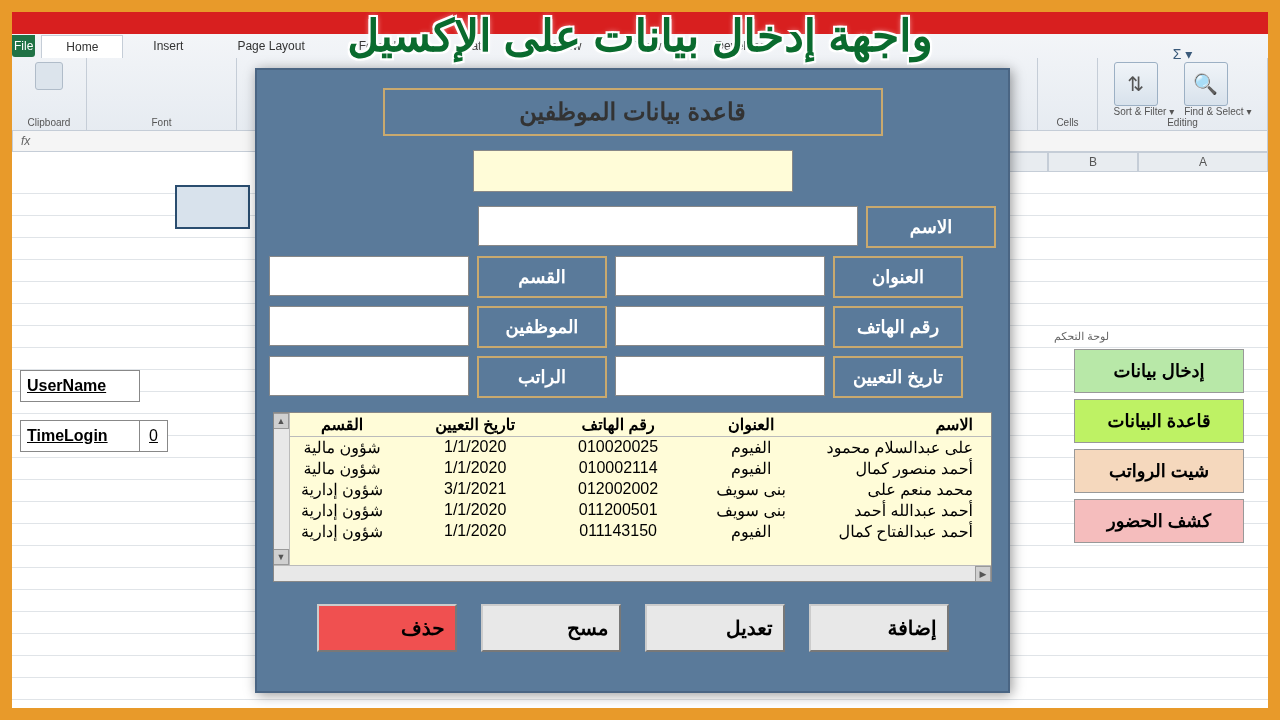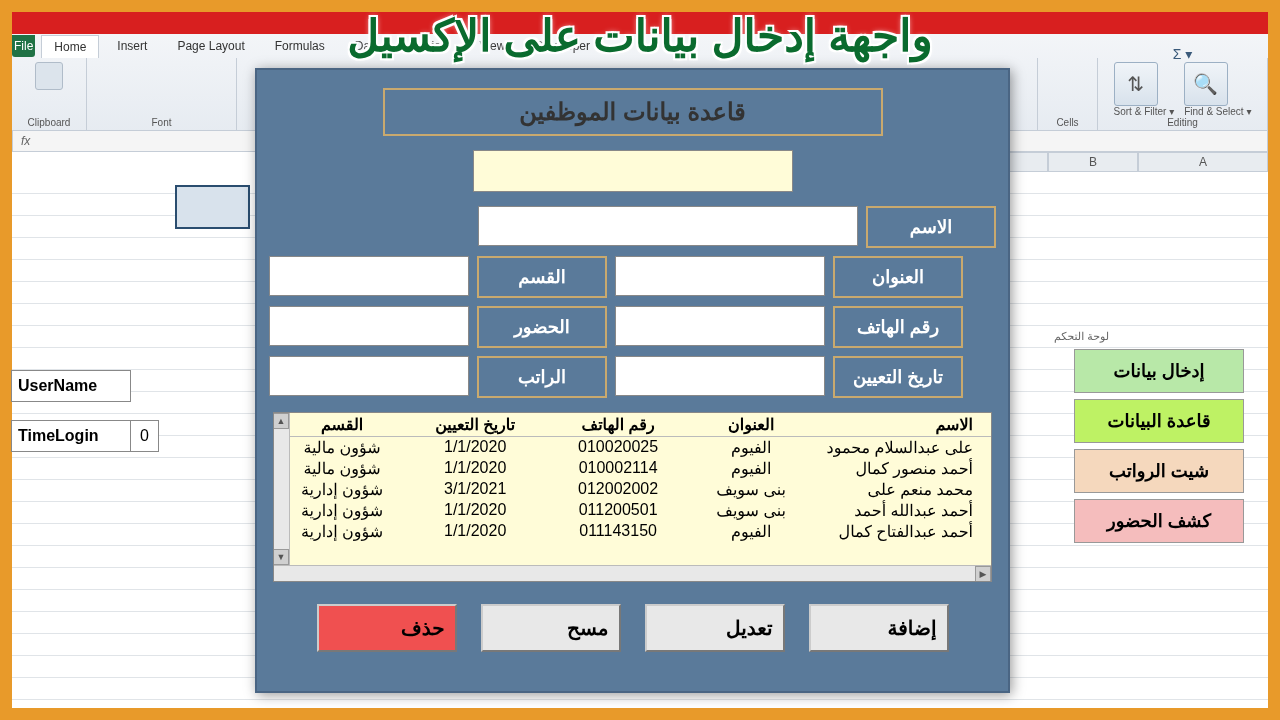--- a/index.html
+++ b/index.html
@@ -2,21 +2,21 @@
 <html><head>
 <meta charset="utf-8">
 <style>
 * { box-sizing: border-box; margin: 0; padding: 0; }
 body { width: 1280px; height: 720px; overflow: hidden; font-family: Tahoma, Arial, sans-serif; background: #fff; position: relative; }
 .frame-border { position: absolute; inset: 0; border: 12px solid #e89a2a; }
 .red-bar { position: absolute; top: 12px; left: 12px; right: 12px; height: 22px; background: #d81f1f; }
 .ribbon-bg { position: absolute; top: 34px; left: 12px; right: 12px; height: 100px; background: linear-gradient(#f3f5f8, #e6ebf1); border-bottom: 1px solid #c5cdd7; }
 .tab-row { position: absolute; top: 34px; left: 12px; right: 12px; height: 24px; display: flex; gap: 6px; padding-left: 0; font-size: 12px; align-items: center; }
 .file-tab { background: #207245; color: #fff; padding: 4px 2px; border-radius: 0 0 3px 3px; }
-.tab { padding: 4px 12px; color: #333; cursor: pointer; }
+.tab { padding: 4px 24px; color: #333; cursor: pointer; }
 .tab.active { background: #fff; border: 1px solid #c5cdd7; border-bottom: none; }
 .ribbon-content { position: absolute; top: 58px; left: 12px; right: 12px; height: 72px; display: flex; font-size: 10px; color: #555; }
 .ribbon-group { border-right: 1px solid #c5cdd7; padding: 2px 8px; display: flex; flex-direction: column; justify-content: flex-end; align-items: center; height: 100%; }
 .ribbon-group .gname { margin-top: auto; }
 .ribbon-icon { width: 28px; height: 28px; background: #dce4ec; border: 1px solid #b0bcc9; border-radius: 3px; margin: 2px; }
 .ribbon-row { display: flex; gap: 4px; }
 .formula-bar { position: absolute; top: 130px; left: 12px; right: 12px; height: 22px; background: #f5f5f5; border: 1px solid #c5cdd7; display: flex; align-items: center; padding: 0 8px; font-size: 12px; }
 .fx { font-style: italic; color: #666; }
 .sheet-area { position: absolute; top: 152px; left: 12px; right: 12px; bottom: 12px; background: #fff; }
 .col-headers { position: absolute; top: 0; right: 0; height: 20px; display: flex; background: #e8ecf0; }
@@ -27,21 +27,21 @@
 .overlay-title { position: absolute; top: 10px; left: 50%; transform: translateX(-50%); font-size: 44px; font-weight: 900; color: #0a6b2e; text-shadow: -2px -2px 0 #fff, 2px -2px 0 #fff, -2px 2px 0 #fff, 2px 2px 0 #fff, 0 0 6px #fff; z-index: 50; white-space: nowrap; direction: rtl; }
 
 .side-panel { position: absolute; right: 36px; top: 330px; width: 190px; direction: rtl; }
 .panel-title { font-size: 11px; color: #666; text-align: left; margin-bottom: 4px; }
 .panel-btn { width: 170px; padding: 10px; margin: 6px 0; font-size: 18px; font-weight: bold; text-align: center; border: 1px solid #999; background: #eee; cursor: pointer; direction: rtl; }
 .pb-green { background: #b8e8a8; }
 .pb-yellow { background: #bef264; }
 .pb-peach { background: #f5d8bd; }
 .pb-pink { background: #f5bdbd; }
 
-.left-labels { position: absolute; left: 11px; top: 370px; }
+.left-labels { position: absolute; left: 20px; top: 370px; text-decoration: underline; }
 .ll-row { display: flex; margin-bottom: 18px; }
 .ll-label { width: 120px; padding: 6px; border: 1px solid #888; font-weight: bold; font-size: 16px; background: #fff; }
 .ll-val { width: 28px; border: 1px solid #888; border-left: none; text-align: center; padding: 6px; background: #fff; }
 
 .userform { position: absolute; top: 68px; left: 255px; width: 755px; height: 625px; background: #5a7a9a; border: 2px solid #4a6583; box-shadow: 2px 2px 12px rgba(0,0,0,.4); z-index: 30; padding: 12px; }
 .uf-title-box { margin: 6px auto 14px; width: 500px; padding: 8px; border: 2px solid #c9a96e; text-align: center; font-size: 24px; font-weight: bold; color: #333; direction: rtl; }
 .uf-search { display: block; margin: 8px auto 14px; width: 320px; height: 42px; background: #fffcd8; border: 1px solid #888; }
 .uf-row { display: flex; justify-content: flex-end; gap: 8px; margin: 8px 0; }
 .uf-label { width: 130px; padding: 8px; background: #5a7a9a; border: 2px solid #c9a96e; color: #fff; font-size: 18px; font-weight: bold; text-align: center; direction: rtl; }
 .uf-input { height: 40px; background: #fff; border: 1px solid #888; }
@@ -196,21 +196,21 @@
 
   <div class="uf-row-double">
     <div class="uf-input w3"></div>
     <div class="uf-label">القسم</div>
     <div class="uf-input w2"></div>
     <div class="uf-label">العنوان</div>
   </div>
 
   <div class="uf-row-double">
     <div class="uf-input w3"></div>
-    <div class="uf-label">الحضور</div>
+    <div class="uf-label">الموظفين</div>
     <div class="uf-input w2"></div>
     <div class="uf-label">رقم الهاتف</div>
   </div>
 
   <div class="uf-row-double">
     <div class="uf-input w3"></div>
     <div class="uf-label">الراتب</div>
     <div class="uf-input w2"></div>
     <div class="uf-label">تاريخ التعيين</div>
   </div>

